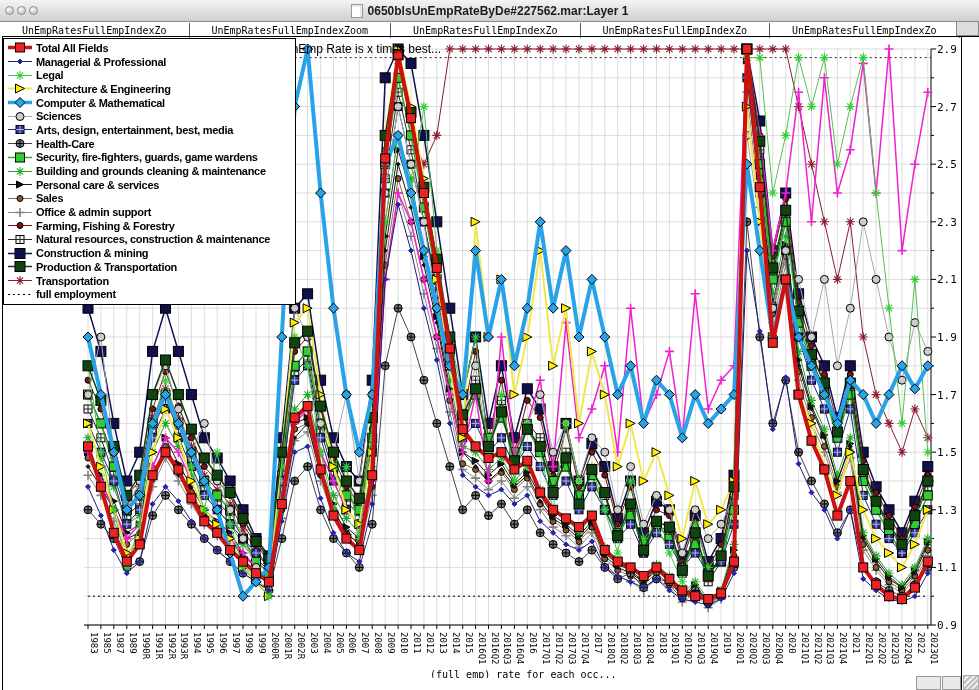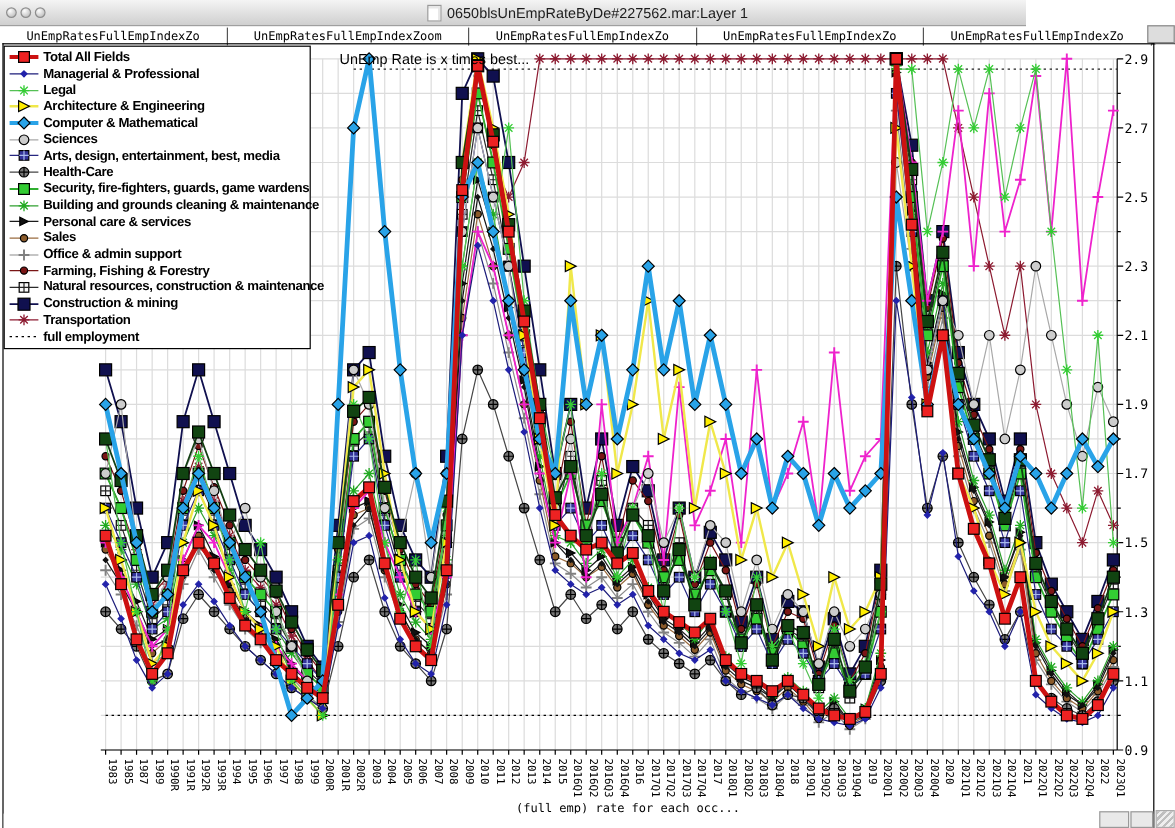--- a/index.html
+++ b/index.html
@@ -1,34 +1,34 @@
 <!DOCTYPE html>
 <html><head>
 <meta charset="utf-8">
 <style>
   html,body{margin:0;padding:0;width:979px;height:690px;overflow:hidden;background:#fff;
     font-family:"Liberation Sans",sans-serif;}
-  .titlebar{position:absolute;left:0;top:0;width:855px;height:21px;
-    background:linear-gradient(#f4f4f4,#cfcfcf);border-bottom:1px solid #8a8a8a;}
+  .titlebar{position:absolute;left:0;top:0;width:979px;height:21px;
+    background:linear-gradient(#f4f4f4,#cfcfcf);border-bottom:1px solid #8a8a8a;font-weight:bold;}
   .tl{position:absolute;top:6px;width:9px;height:9px;border-radius:50%;
     background:radial-gradient(circle at 35% 30%,#fdfdfd,#b2b2b2);border:1px solid #8d8d8d;box-sizing:border-box;}
   .title-wrap{position:absolute;left:0;top:0;width:979px;height:21px;display:flex;
     align-items:center;justify-content:center;gap:5px;}
   .doc-icon{width:10px;height:12px;background:#fff;border:1px solid #999;box-shadow:inset -2px 2px 0 #e8e8e8;}
   .win-title{font-size:12px;color:#1c1c1c;}
   .tabbar{position:absolute;left:0;top:22px;width:979px;height:15px;background:#fff;
     font-family:"DejaVu Sans Mono",monospace;font-size:10px;white-space:nowrap;}
   .tab{display:inline-block;height:15px;line-height:15px;padding:0 22px;color:#000;
     border-right:1px solid #555;box-sizing:border-box;cursor:default;}
   .tab.active{border:1px solid #000;}
   .corner-box{position:absolute;left:956px;top:21px;width:23px;height:15px;background:#ddd;border:1px solid #888;box-sizing:border-box;}
   .win-border{position:absolute;left:2px;top:36px;width:960px;height:654px;border:1px solid #000;
     border-bottom:none;box-sizing:border-box;pointer-events:none;z-index:6;}
   #plot{position:absolute;left:0;top:0;width:979px;height:690px;z-index:1;}
-  .legend{position:absolute;left:3px;top:38px;width:256px;background:#fff;border:1px solid #000;
+  .legend{position:absolute;left:3px;top:38px;width:293px;background:#fff;border:1px solid #000;
     box-sizing:border-box;z-index:5;padding:2px 0 3px 0;}
   .lrow{display:flex;align-items:center;height:13.7px;padding-left:3px;}
   .lrow svg{flex:0 0 26px;}
   .llab{font-size:11px;font-weight:700;color:#000;letter-spacing:-0.3px;margin-left:3px;white-space:nowrap;}
   .chart-title{position:absolute;left:283px;top:42px;font-size:12px;color:#000;z-index:4;}
   .caption-clip{position:absolute;left:430px;top:669px;height:9px;overflow:hidden;z-index:7;}
   .caption{font-family:"DejaVu Sans Mono",monospace;font-size:10px;color:#000;white-space:nowrap;}
   .bottombar{position:absolute;left:3px;top:678px;width:958px;height:12px;background:#fff;z-index:6;}
   .sb-box{position:absolute;top:676px;height:14px;background:#e9e9e9;border:1px solid #999;box-sizing:border-box;z-index:8;}
   .grip{position:absolute;left:963px;top:675px;width:16px;height:15px;z-index:8;
@@ -2010,20 +2010,27 @@
     </div>
     <div class="lrow">
       <svg width="26" height="13">
         <line x1="1" y1="6.5" x2="25" y2="6.5" stroke="#10104f" stroke-width="1.5"></line>
         <rect x="8" y="1.5" width="10" height="10" fill="#10104f" stroke="#000"></rect>
       </svg>
       <span class="llab">Construction &amp; mining</span>
     </div>
     <div class="lrow">
       <svg width="26" height="13">
+        <line x1="1" y1="6.5" x2="25" y2="6.5" stroke="#123f12" stroke-width="1.5"></line>
+        <rect x="8" y="1.5" width="10" height="10" fill="#114411" stroke="#000"></rect>
+      </svg>
+      <span class="llab">Production &amp; Transportation</span>
+    </div>
+    <div class="lrow">
+      <svg width="26" height="13">
         <line x1="1" y1="6.5" x2="25" y2="6.5" stroke="#8c1a30" stroke-width="1"></line>
         <path d="M8.5 6.5H17.5M13 2V11M9.85 3.35L16.15 9.65M9.85 9.65L16.15 3.35" stroke="#8c1a30" stroke-width="1.1" fill="none"></path>
       </svg>
       <span class="llab">Transportation</span>
     </div>
     <div class="lrow">
       <svg width="26" height="13">
         <line x1="1" y1="6.5" x2="25" y2="6.5" stroke="#000000" stroke-width="1" stroke-dasharray="2,3"></line>
       </svg>
       <span class="llab">full employment</span>

